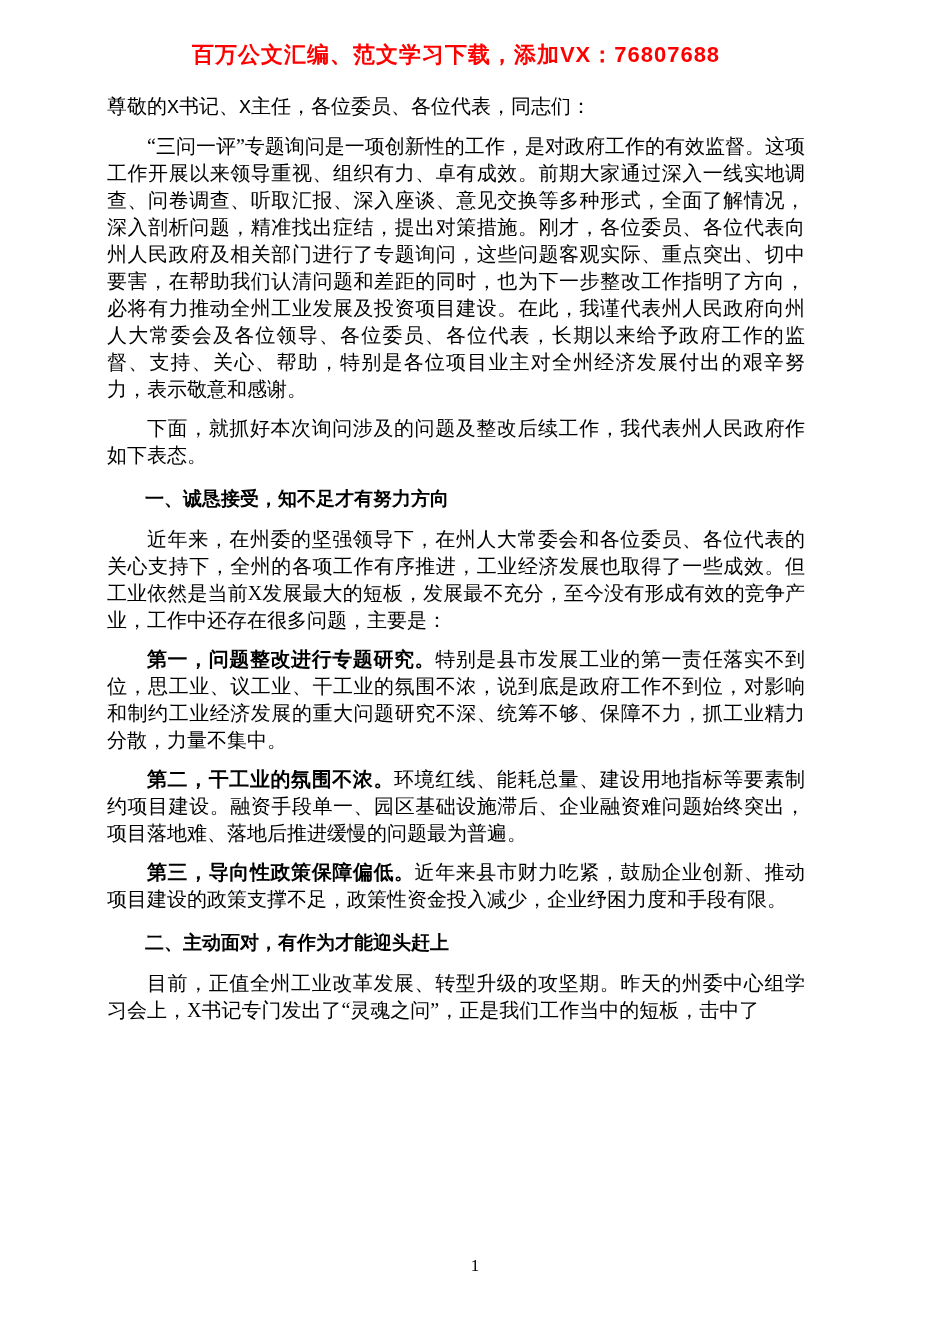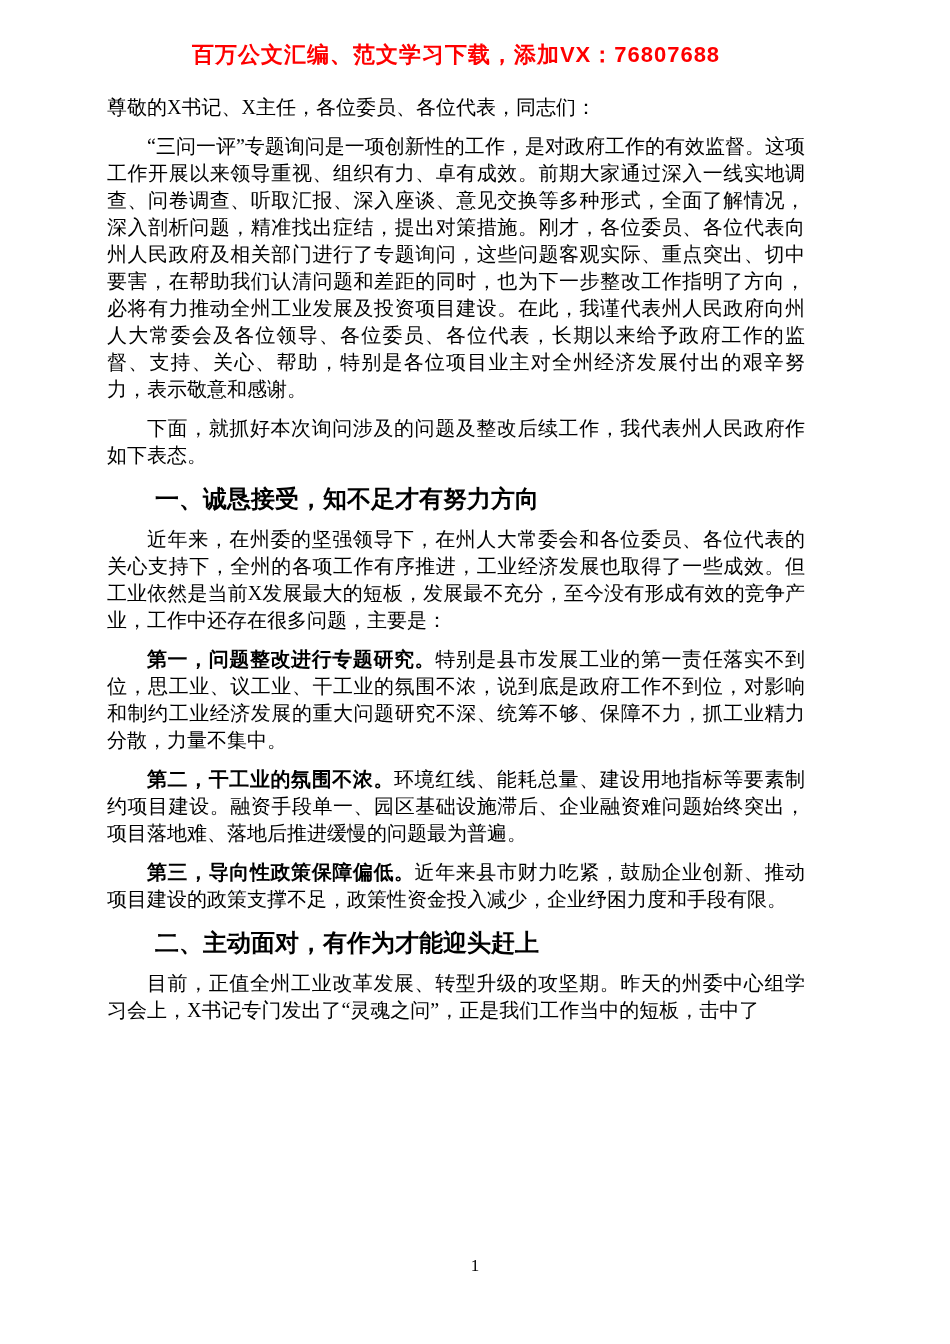--- a/index.html
+++ b/index.html
@@ -27,30 +27,31 @@
     margin-bottom: 24px;
     white-space: nowrap;
   }
   .doc {
     font-size: 20px;
     line-height: 27px;
     text-align: justify;
   }
   .salutation {
     margin-bottom: 12px;
+    font-family: Liberation Mono, monospace;
   }
   .para {
     text-indent: 2em;
     margin-bottom: 12px;
   }
   .heading {
     text-indent: 2em;
     font-family: "Liberation Sans", "DejaVu Sans", sans-serif;
     font-weight: 700;
-    font-size: 24px;
+    font-size: 19px;
     line-height: 27px;
     margin: 16px 0 14px 0;
   }
   .lead {
     font-weight: 700;
   }
   .lead.italic {
     font-style: italic;
   }
   .pagenum {

